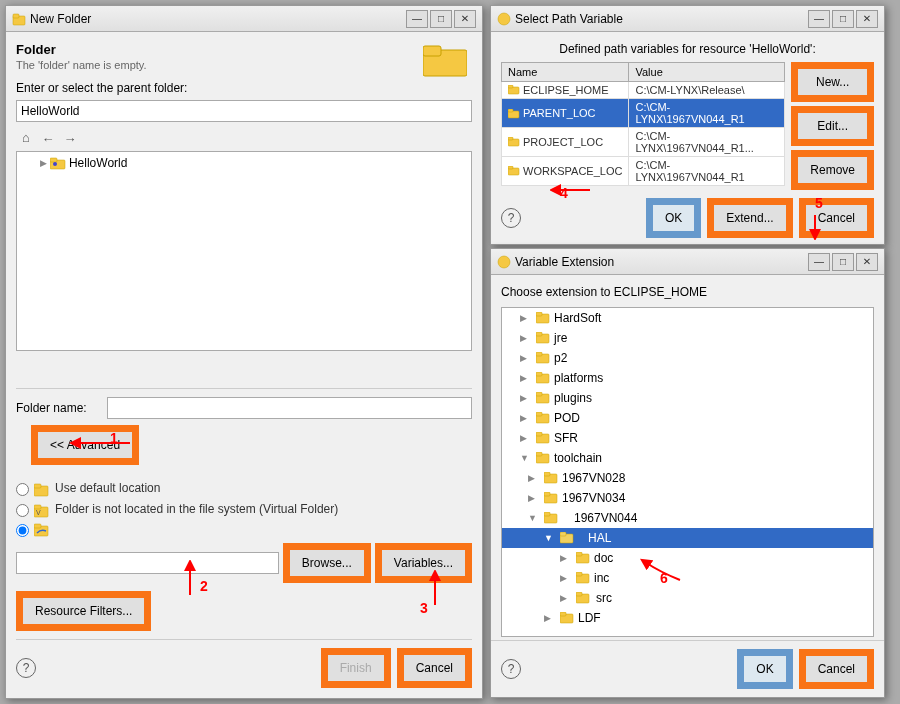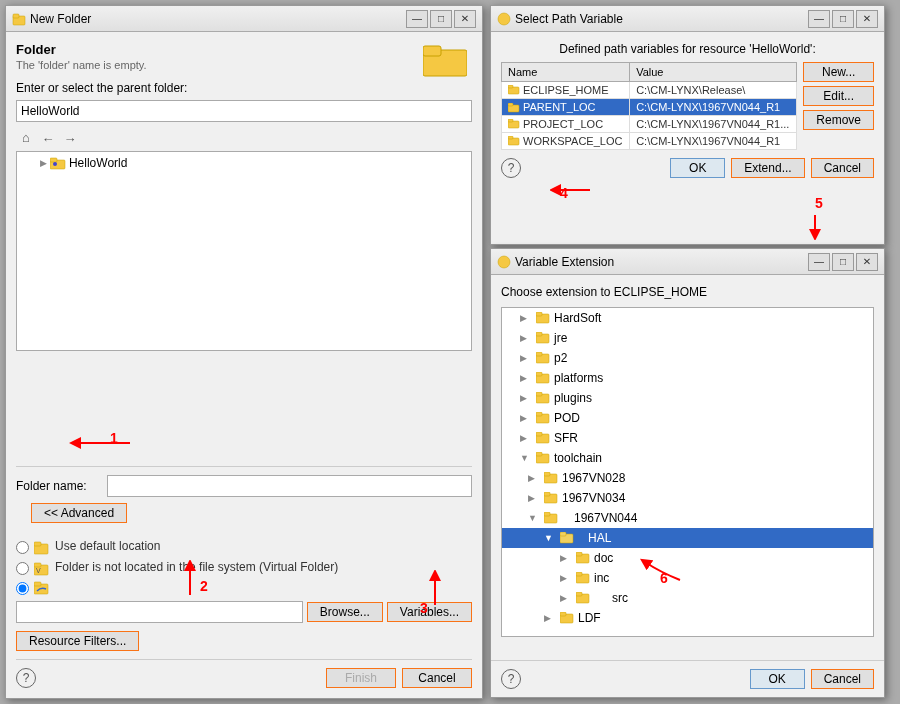--- a/index.html
+++ b/index.html
@@ -143,24 +143,24 @@
       cursor: pointer;
       display: flex;
       align-items: center;
       justify-content: center;
       font-size: 13px;
       color: #555;
     }
 
     
     .btn {
-      height: 20px;
+      height: 40px;
       padding: 0 12px;
       background: #e0e0e0;
-      border: 1px solid #f97316;
+      border: 7px solid #f97316;
       cursor: pointer;
       font-size: 12px;
       display: inline-flex;
       align-items: center;
       justify-content: center;
       color: #000;
       min-width: 70px;
     }
 
     .btn-primary {
@@ -627,21 +627,21 @@
           </svg>
         <span style="margin-left:2px;">inc</span>
       </div>
 
       <div class="ext-tree-item" style="padding-left:58px;">
         <span style="font-size:9px; color:#888; width:14px;">▶</span>
         <svg width="14" height="12" viewBox="0 0 14 12">
             <rect x="0" y="2" width="13" height="9" rx="1" fill="#f5c842" stroke="#c8a000" stroke-width="0.5"></rect>
             <rect x="0" y="0" width="6" height="4" rx="1" fill="#f5c842" stroke="#c8a000" stroke-width="0.5"></rect>
           </svg>
-        <span style="margin-left:20px;">src</span>
+        <span style="margin-left:4px;">src</span>
       </div>
 
       <div class="ext-tree-item" style="padding-left:42px;">
         <span style="font-size:9px; color:#888; width:14px;">▶</span>
         <svg width="14" height="12" viewBox="0 0 14 12">
             <rect x="0" y="2" width="13" height="9" rx="1" fill="#f5c842" stroke="#c8a000" stroke-width="0.5"></rect>
             <rect x="0" y="0" width="6" height="4" rx="1" fill="#f5c842" stroke="#c8a000" stroke-width="0.5"></rect>
           </svg>
         <span style="margin-left:2px;">LDF</span>
       </div>

